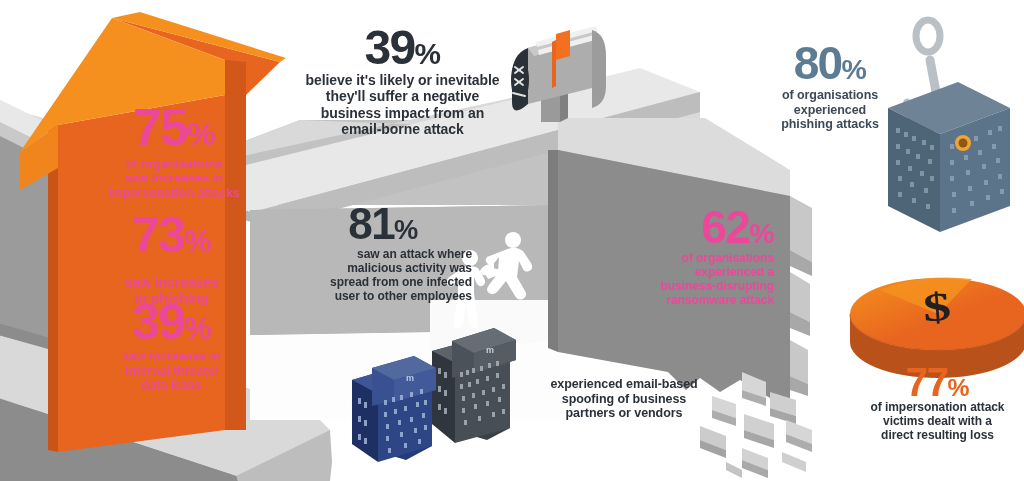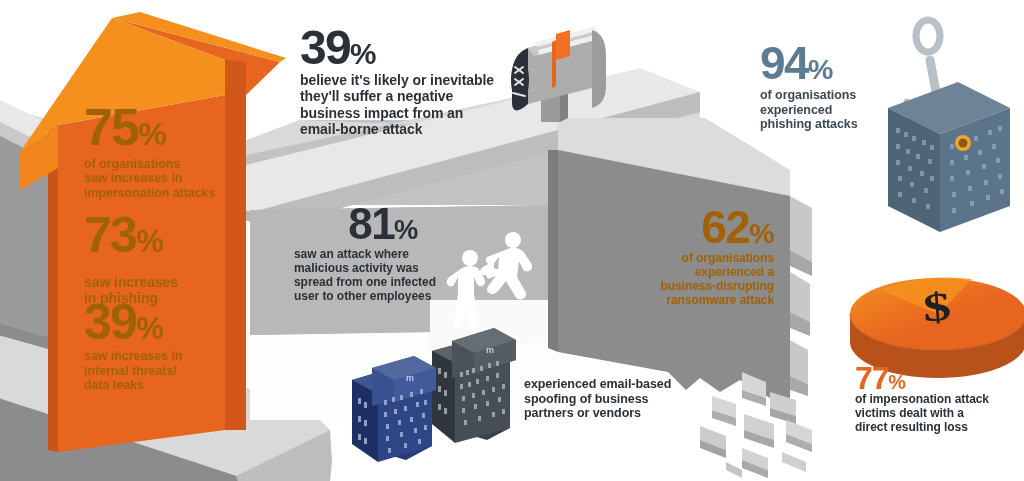--- a/index.html
+++ b/index.html
@@ -46,65 +46,65 @@
   }
   .desc {
     font-weight: 700;
     line-height: 1.16;
     letter-spacing: -0.005em;
     display: block;
     white-space: pre-line;
   }
 
   
-  .t-white .pct, .t-white .desc { color: #a16207; }
+  .t-white .pct, .t-white .desc { color: #ec4899; }
   .t-dark  .pct, .t-dark  .desc { color: #2b3138; }
   .t-blue  .pct { color: #5c7c94; }
   .t-blue  .desc { color: #3d4a55; }
   .t-orange .pct { color: #e8651f; }
   .t-orange .desc { color: #2b3138; }
 
   .align-center { text-align: right; }
-  .align-left { text-align: left; }
+  .align-left { text-align: center; }
 
   
   #c-75 { left: 84px;  top: 104px; width: 180px; }
   #c-75 .pct { font-size: 52px; }
   #c-75 .desc { font-size: 12.5px; margin-top: 5px; }
 
   #c-43 { left: 84px;  top: 212px; width: 175px; }
   #c-43 .pct { font-size: 50px; }
   #c-43 .desc { font-size: 14px; margin-top: 16px; }
 
   #c-39b { left: 84px; top: 299px; width: 175px; }
   #c-39b .pct { font-size: 50px; }
   #c-39b .desc { font-size: 12.5px; margin-top: 4px; }
 
   #c-39t { left: 300px; top: 26px; width: 205px; }
   #c-39t .pct { font-size: 48px; }
   #c-39t .desc { font-size: 14px; margin-top: 2px; }
 
   #c-81 { left: 294px; top: 204px; width: 178px; text-align: right; }
   #c-81 .pct { font-size: 44px; text-align: center; }
-  #c-81 .desc { font-size: 12px; margin-top: 4px; text-align: left; }
+  #c-81 .desc { font-size: 12px; margin-top: 4px; text-align: right; }
 
   #c-62 { left: 604px; top: 206px; width: 170px; }
   #c-62 .pct { font-size: 46px; }
   #c-62 .desc { font-size: 12px; margin-top: 4px; }
 
   #c-94 { left: 760px; top: 42px; width: 140px; }
   #c-94 .pct { font-size: 46px; }
   #c-94 .desc { font-size: 12.5px; margin-top: 4px; }
 
   #c-87 { left: 524px; top: 366px; width: 200px; }
   #c-87 .pct { font-size: 46px; }
   #c-87 .desc { font-size: 12.5px; margin-top: 11px; }
 
   #c-77 { left: 855px; top: 364px; width: 165px; }
-  #c-77 .pct { font-size: 32px; }
+  #c-77 .pct { font-size: 40px; }
   #c-77 .desc { font-size: 12px; }
 </style>
 </head>
 <body>
 
 <div id="stage">
 
   <div id="artboard">
   <svg viewBox="0 0 1024 481" xmlns="http://www.w3.org/2000/svg">
     <defs>
@@ -447,21 +447,21 @@
 
   <div class="callout t-white align-center" id="c-62">
     <span class="pct"><span>62</span><span class="sym">%</span></span>
     <span class="desc">of organisations
 experienced a
 business-disrupting
 ransomware attack</span>
   </div>
 
   <div class="callout t-blue align-left" id="c-94">
-    <span class="pct"><span>94</span><span class="sym">%</span></span>
+    <span class="pct"><span>80</span><span class="sym">%</span></span>
     <span class="desc">of organisations
 experienced
 phishing attacks</span>
   </div>
 
   <div class="callout t-dark align-left" id="c-87">
     <span class="desc">experienced email-based
 spoofing of business
 partners or vendors</span>
   </div>

